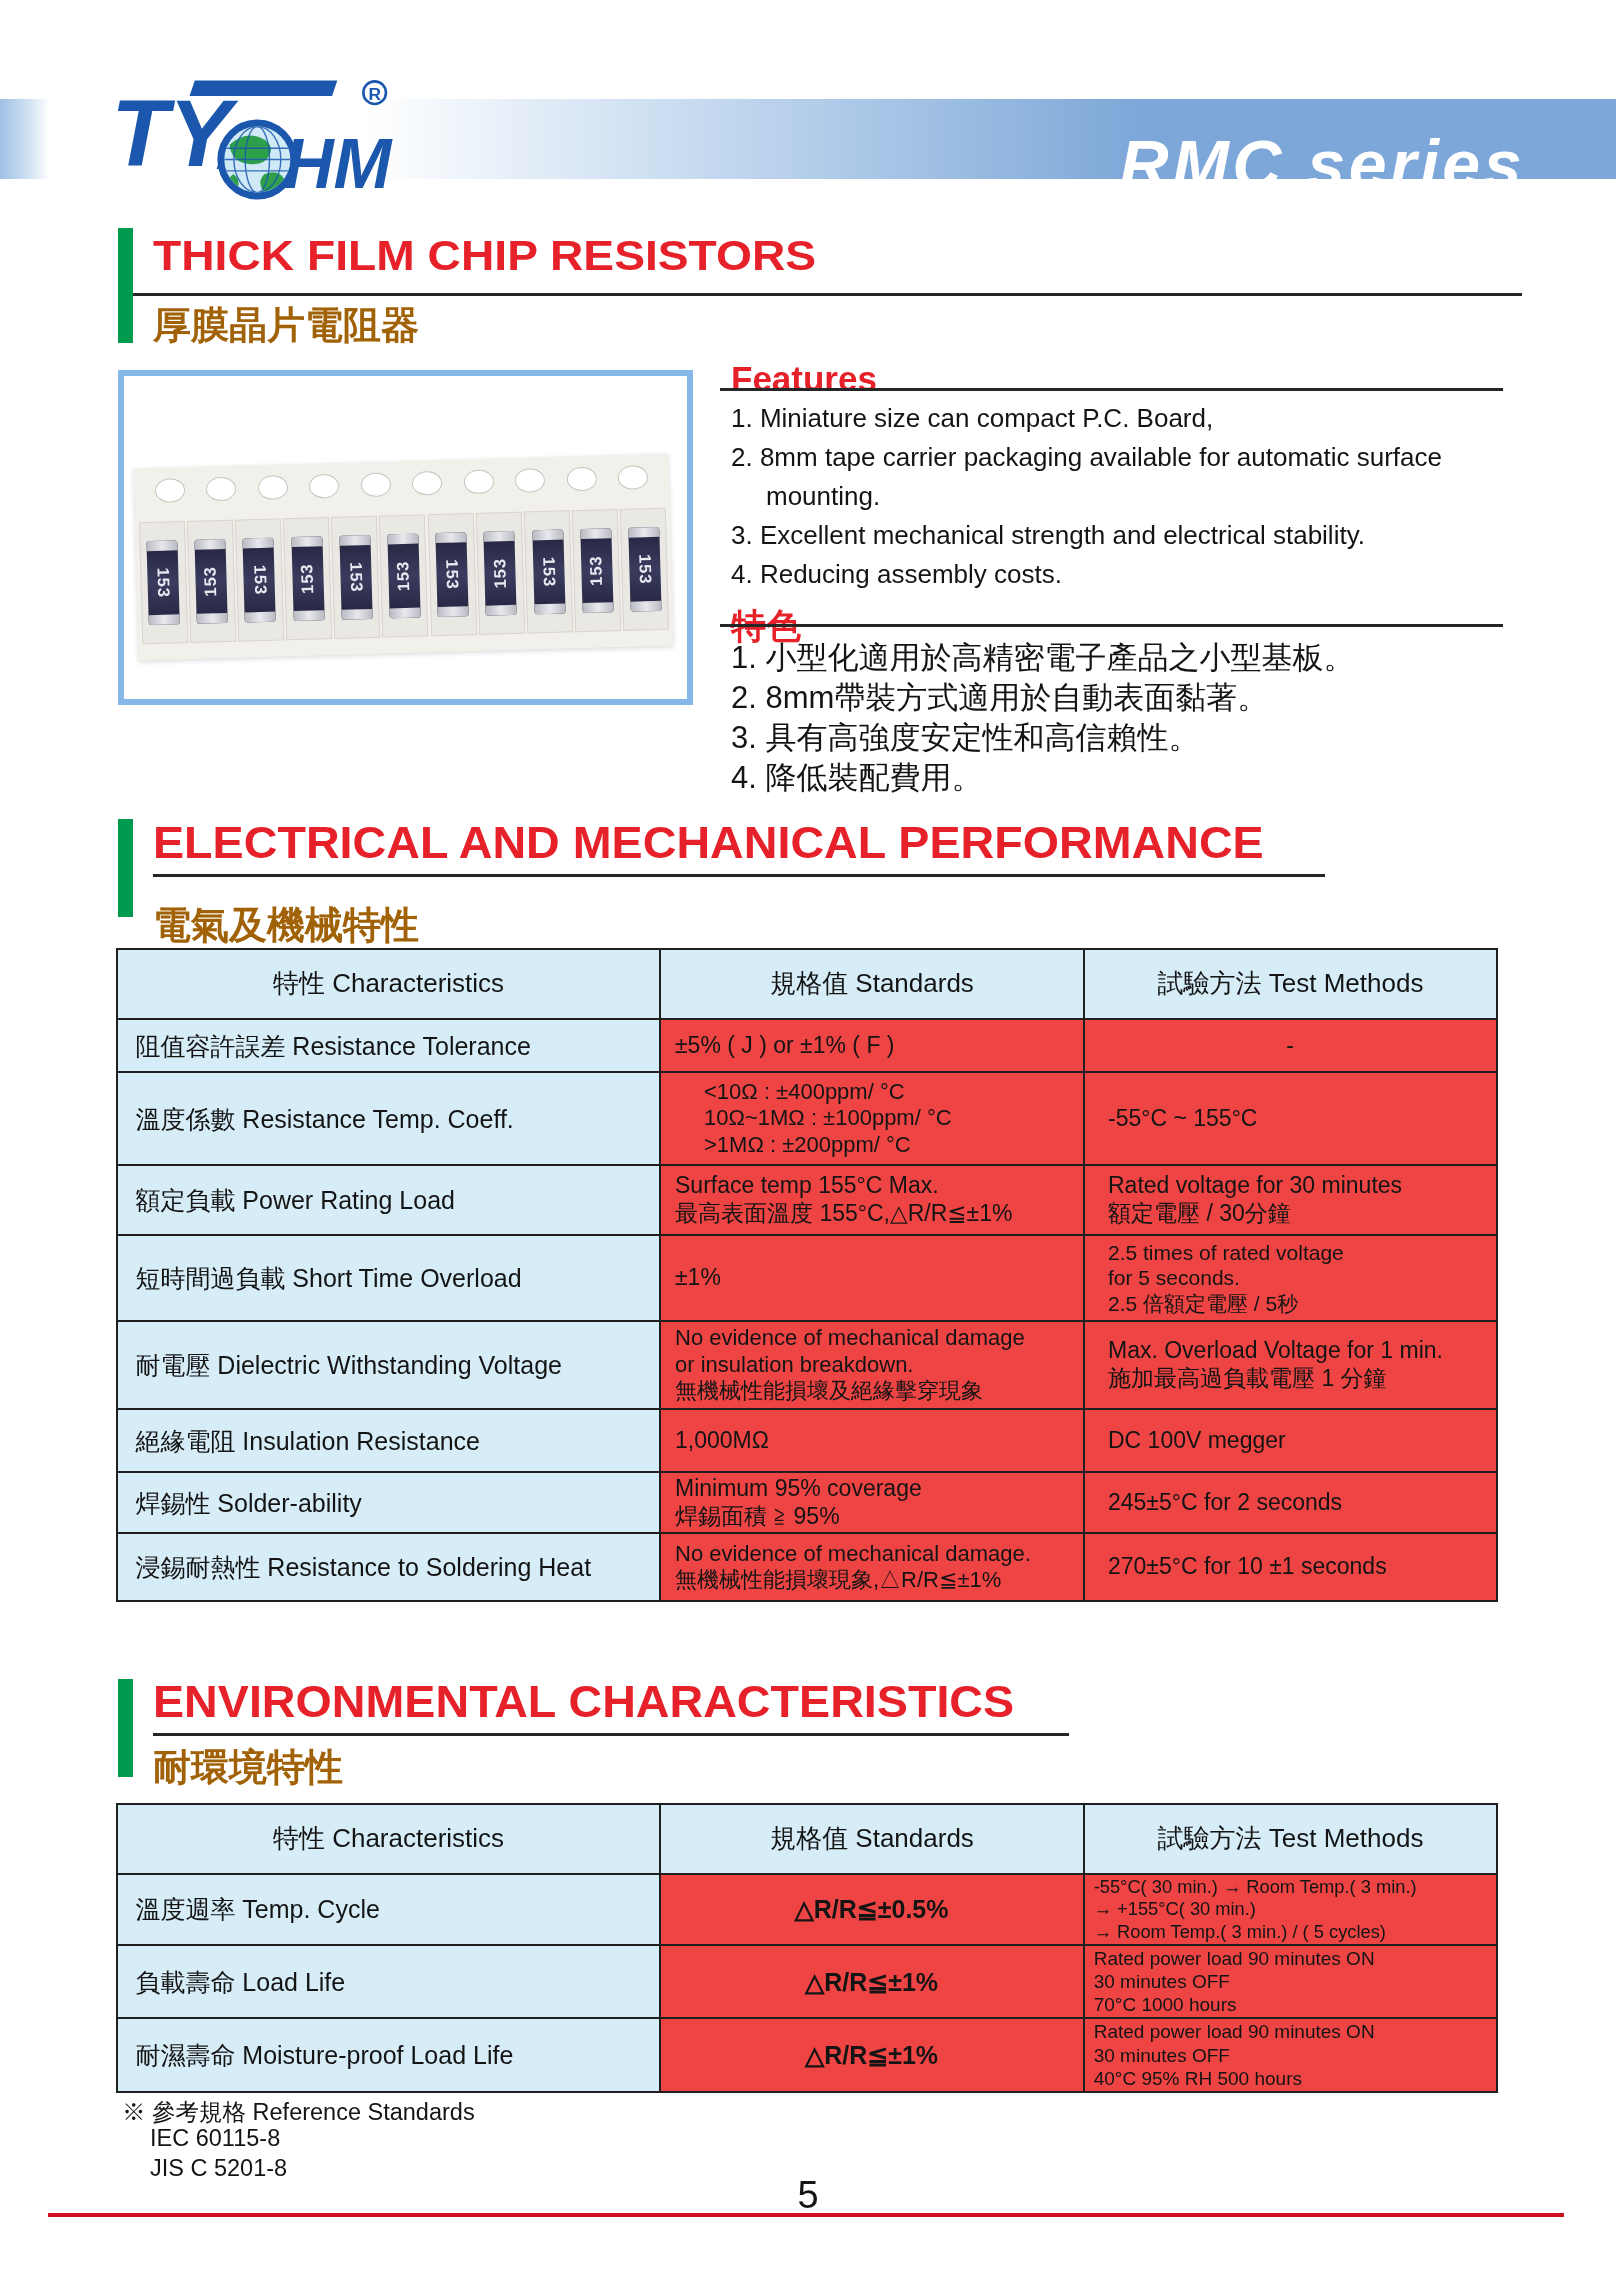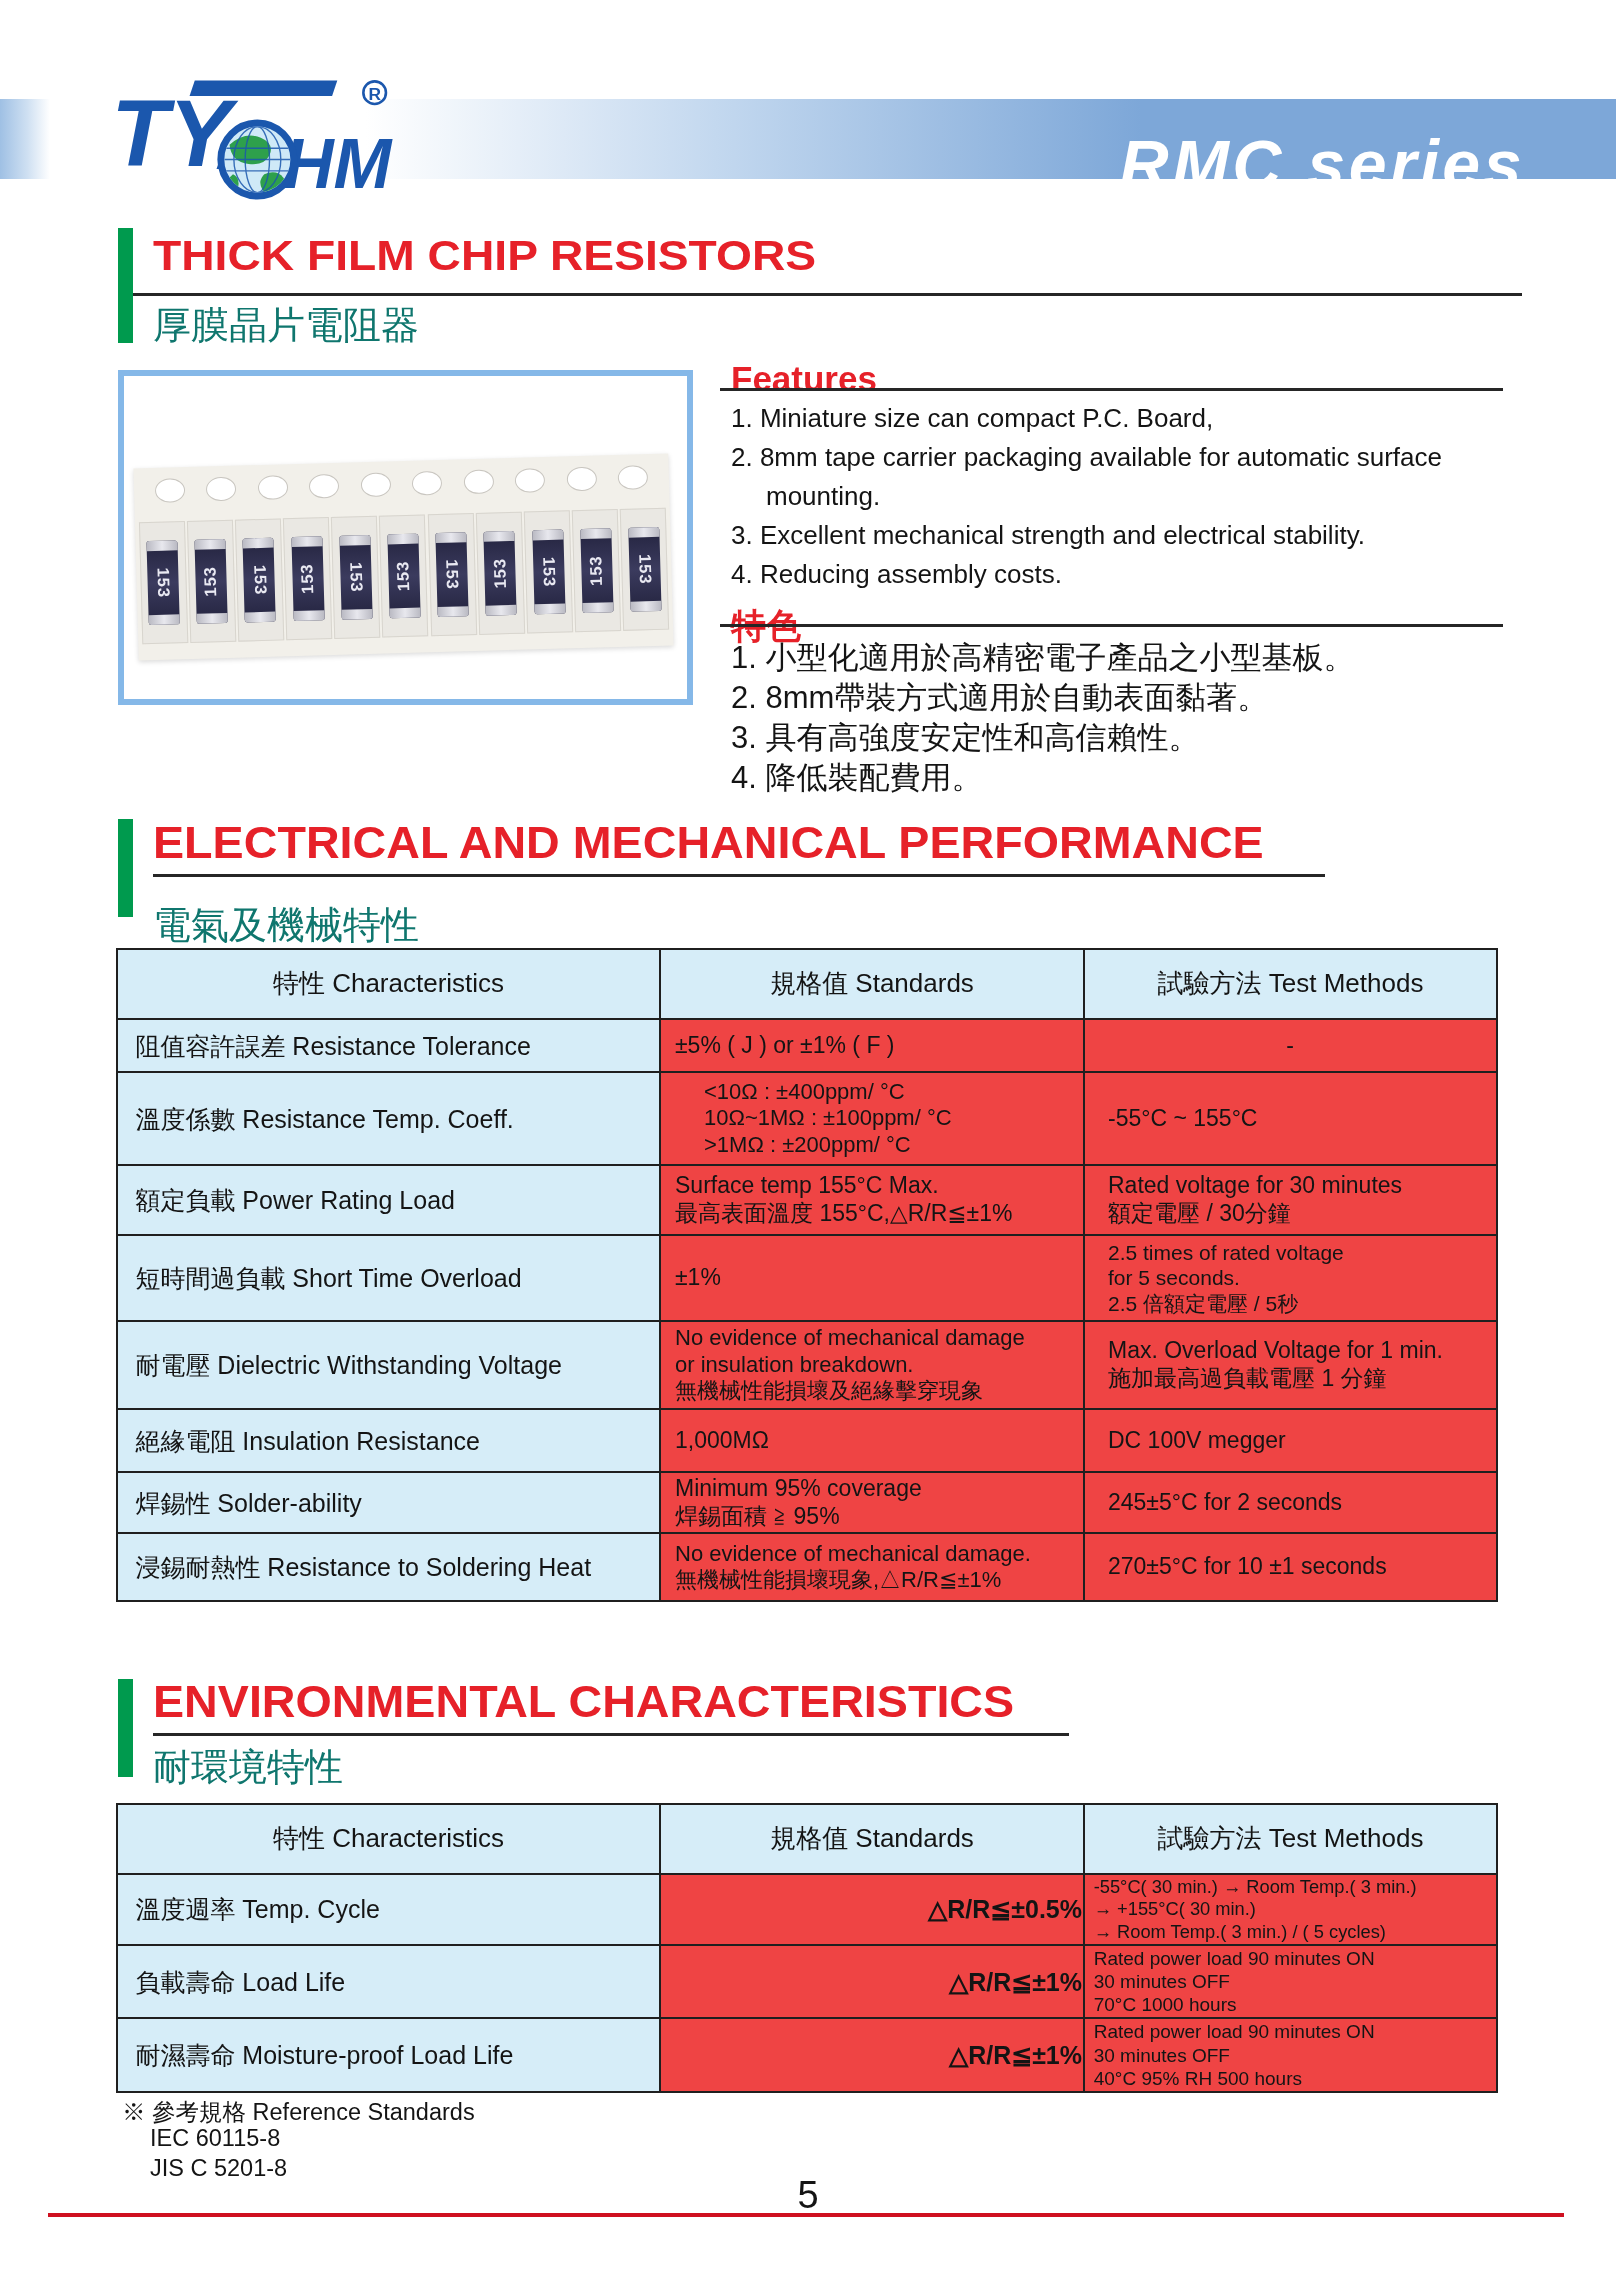--- a/index.html
+++ b/index.html
@@ -11,21 +11,21 @@
   .banner{position:absolute;left:366px;right:0;top:99px;height:80px;
           background:linear-gradient(to right,#ffffff 0%,#c3d8ef 28%,#7da7d8 62%,#7da7d8 100%);}
   .rmc{position:absolute;right:91px;top:105px;font-size:68px;font-weight:bold;
        font-style:italic;color:#ffffff;letter-spacing:3.5px;white-space:nowrap;margin-top:20px;}
   .logo{position:absolute;left:109px;top:77px;width:288px;height:126px;}
   
   .gbar{position:absolute;width:15px;background:#009a4e;}
   .sec-title{position:absolute;color:#e62129;font-weight:bold;white-space:nowrap;
              transform-origin:left top;}
   .rule{position:absolute;height:2.6px;background:#262626;}
-  .zh-title{position:absolute;color:#0f766e;font-weight:normal;white-space:nowrap;}
+  .zh-title{position:absolute;color:#a16207;font-weight:bold;white-space:nowrap;}
   
   .photo{position:absolute;left:118px;top:370px;width:563px;height:323px;
          border:6.1px solid #85b8e8;background:#ffffff;overflow:hidden;}
   .tape{position:absolute;left:12.2px;top:85px;width:535px;height:192px;
         background:#f2f0ea;transform:rotate(-1.6deg);box-shadow:0 1.7px 5.2px rgba(0,0,0,0.15);}
   .holes{position:absolute;left:0;right:0;top:10.5px;display:flex;justify-content:space-between;
          padding:0 21px;}
   .hole{width:28px;height:22px;border-radius:50%;background:#ffffff;border:1.7px solid #c9c6c0;}
   .pockets{position:absolute;left:3.5px;right:3.5px;top:54px;display:flex;justify-content:space-between;}
   .pocket{width:44px;height:120px;background:rgba(228,226,220,0.55);border:0.9px solid #d8d5ce;
@@ -55,21 +55,21 @@
   table.spec td.c2{padding-left:14px;font-size:23px;}
   table.spec td.c3{padding-left:23px;font-size:23px;}
   table.spec td.center{text-align:center;padding-left:0;}
   #t1 tr:nth-child(1){height:70px;} #t1 tr:nth-child(2){height:53px;}
   #t1 tr:nth-child(3){height:93px;} #t1 tr:nth-child(4){height:70px;}
   #t1 tr:nth-child(5){height:86px;} #t1 tr:nth-child(6){height:88px;}
   #t1 tr:nth-child(7){height:63px;} #t1 tr:nth-child(8){height:61px;}
   #t1 tr:nth-child(9){height:68px;}
   #t2 tr:nth-child(1){height:70px;} #t2 tr:nth-child(2){height:61px;}
   #t2 tr:nth-child(3){height:72px;} #t2 tr:nth-child(4){height:73px;}
-  #t2 td.c2{text-align:right;padding-left:0;font-weight:bold;font-size:25px;}
+  #t2 td.c2{text-align:center;padding-left:0;font-weight:bold;font-size:25px;}
   #t2 td.c3{font-size:18.3px;padding-left:8.7px;line-height:1.22;}
   #t2 tr:nth-child(3) td.c3, #t2 tr:nth-child(4) td.c3{font-size:19px;}
   
   .foot-note{position:absolute;left:122px;font-size:23.5px;color:#141414;white-space:nowrap;}
   .page-num{position:absolute;left:0;right:0;top:2174px;text-align:center;
             font-size:38px;color:#141414;}
   .red-line{position:absolute;left:48px;right:52px;top:2213px;height:4.4px;background:#cf1020;}
 </style>
 </head>
 <body>

